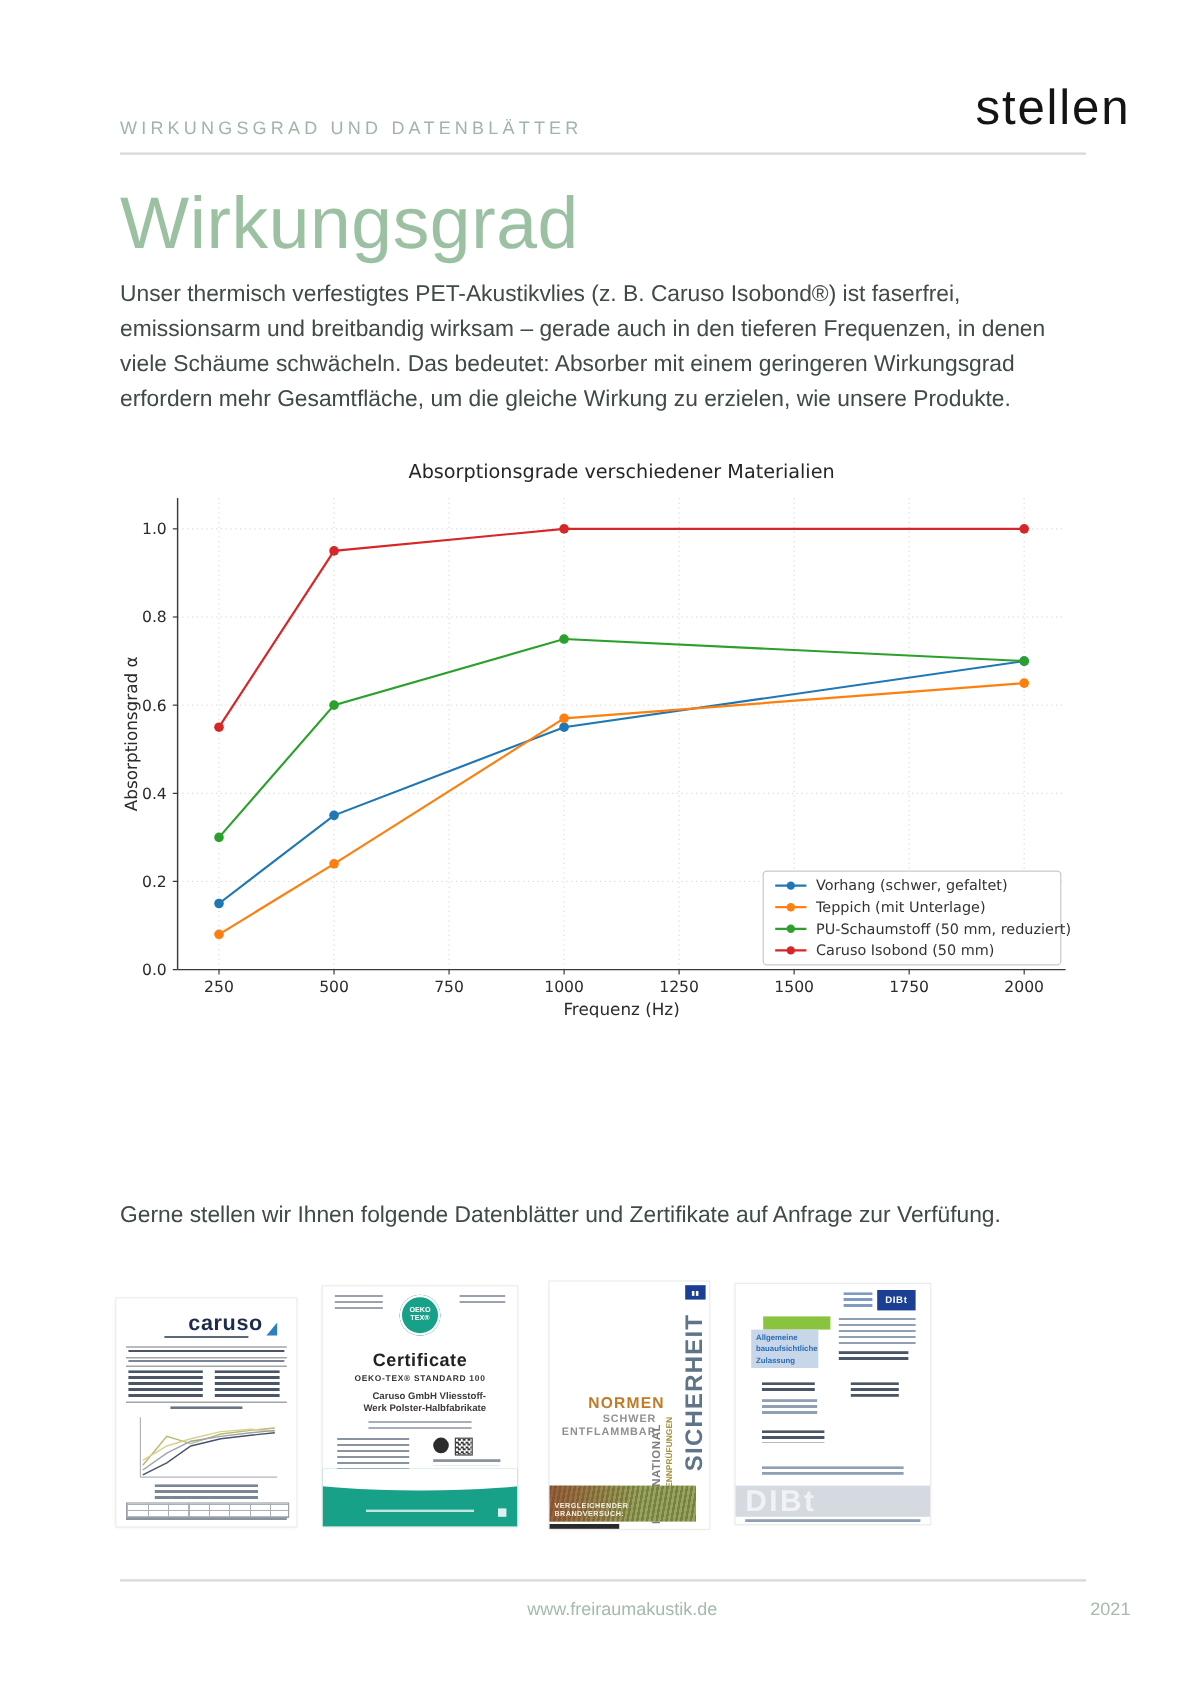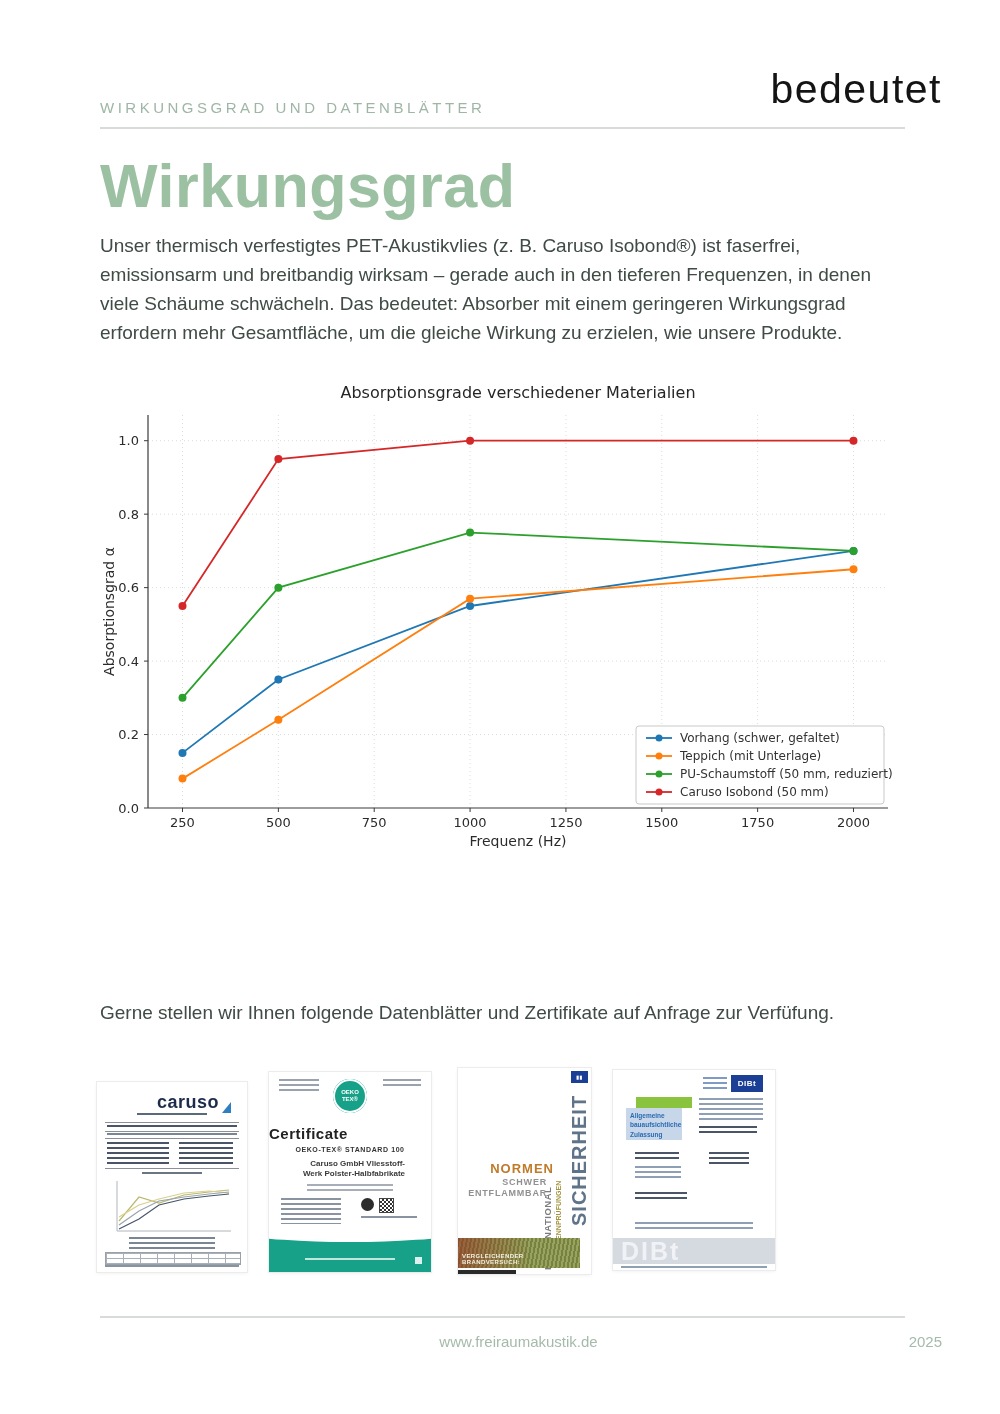--- a/index.html
+++ b/index.html
@@ -6,21 +6,21 @@
   .page{position:relative;width:1000px;height:1414px;margin:0 auto;background:#ffffff;
         font-family:"Liberation Sans",sans-serif;overflow:hidden;padding-left:37px;}
   .abs{position:absolute;}
 
   
   .eyebrow{left:100px;top:99px;font-size:15px;letter-spacing:3.5px;color:#9fb6a6;font-weight:500;}
   .logo{top:66px;right:95px;font-size:41px;font-weight:300;color:#141414;letter-spacing:1.5px;}
   .rule{left:100px;width:805px;height:0;border-top:2px solid #d8dcd8;}
 
   
-  .h1{left:100px;font-size:61px;font-weight:700;color:#9cc1a2;letter-spacing:0.5px;line-height:1;}
+  .h1{left:100px;font-size:61px;font-weight:400;color:#9cc1a2;letter-spacing:0.5px;line-height:1;}
   .body-copy{left:100px;width:800px;font-size:19px;line-height:29px;color:#3f4b44;}
 
   
   .ctitle{font:16px "DejaVu Sans",sans-serif;fill:#262626;}
   .clabel{font:14px "DejaVu Sans",sans-serif;fill:#2b2b2b;}
   .tick{font:13px "DejaVu Sans",sans-serif;fill:#2b2b2b;}
   .legend-text{font:12px "DejaVu Sans",sans-serif;fill:#333333;}
 
   
   .card{position:absolute;background:#ffffff;box-shadow:0 0 0 1px #ececec,0 1px 4px rgba(0,0,0,.08);}
@@ -63,21 +63,21 @@
 
   
   .footer-text{font-size:15px;color:#a6baab;}
 </style>
 </head>
 <body>
 
 <div class="page">
 
   <div class="abs eyebrow">WIRKUNGSGRAD UND DATENBLÄTTER</div>
-  <div class="abs logo">bedeutet</div>
+  <div class="abs logo">stellen</div>
   <div class="abs rule" style="top:127px"></div>
 
   <div class="abs h1" style="top:156px">Wirkungsgrad</div>
   <div class="abs body-copy" style="top:231px">Unser thermisch verfestigtes PET-Akustikvlies (z. B. Caruso Isobond®) ist faserfrei, emissionsarm und breitbandig wirksam – gerade auch in den tieferen Frequenzen, in denen viele Schäume schwächeln. Das bedeutet: Absorber mit einem geringeren Wirkungsgrad erfordern mehr Gesamtfläche, um die gleiche Wirkung zu erzielen, wie unsere Produkte.</div>
 
   <div class="abs" style="left:100px;top:376px;width:800px;height:472px">
     <svg id="chart-svg" width="800" height="472" viewBox="0 0 800 472">
         <line x1="82.50777202072538" y1="39" x2="82.50777202072538" y2="432" stroke="#d3d3d3" stroke-width="0.8" stroke-dasharray="1,3"></line>
         <line x1="178.36269430051811" y1="39" x2="178.36269430051811" y2="432" stroke="#d3d3d3" stroke-width="0.8" stroke-dasharray="1,3"></line>
         <line x1="274.21761658031085" y1="39" x2="274.21761658031085" y2="432" stroke="#d3d3d3" stroke-width="0.8" stroke-dasharray="1,3"></line>
@@ -190,21 +190,21 @@
     <div class="abs tl" style="--c:#8a94a0;top:183px;left:8px;width:134px;height:3px"></div>
   </div>
 
   <div class="card" style="left:269px;top:1072px;width:162px;height:200px">
     <div class="abs tl" style="--c:#9aa2ad;top:7px;left:10px;width:40px;height:13px"></div>
     <div class="abs tl" style="--c:#9aa2ad;top:7px;right:10px;width:38px;height:10px"></div>
     <div class="abs oeko-badge" style="left:64px;top:7px;width:34px;height:34px;font-size:6px">
       <span>OEKO</span>
       <span>TEX®</span>
     </div>
-    <div class="abs cert-title" style="top:53px;left:0;right:0;">Certificate</div>
+    <div class="abs cert-title" style="top:53px;left:0;right:0;text-align:center">Certificate</div>
     <div class="abs cert-standard" style="top:74px;left:0;right:0;text-align:center">OEKO-TEX® STANDARD 100</div>
     <div class="abs cert-company" style="top:87px;left:26px;width:110px;text-align:right">Caruso GmbH Vliesstoff-Werk Polster-Halbfabrikate</div>
     <div class="abs tl" style="--c:#a8aeb8;top:112px;left:38px;width:86px;height:8px"></div>
     <div class="abs tl" style="--c:#8a94a0;top:126px;left:12px;width:60px;height:27px"></div>
     <div class="abs" style="top:126px;left:92px;width:13px;height:13px;border-radius:50%;background:#2c2c2c"></div>
     <div class="abs qr" style="top:126px;left:110px;width:13px;height:13px"></div>
     <div class="abs tl" style="--c:#8a94a0;top:144px;left:92px;width:56px;height:5px"></div>
     <div class="abs tl" style="--c:#8a94a0;top:153px;left:92px;width:62px;height:15px"></div>
     <svg class="abs" style="left:86px;top:169px" width="58" height="16" viewBox="0 0 58 16">
       <path d="M2 11 C6 2,10 14,15 7 C19 2,23 12,29 7 C33 4,38 11,46 6 C50 4,54 8,57 6" fill="none" stroke="#3f7f74" stroke-width="1"></path>
@@ -243,15 +243,15 @@
     <div class="abs tl" style="--c:#4a5668;top:122px;left:22px;width:52px;height:10px"></div>
     <div class="abs tl" style="--c:#8fa0b4;top:152px;left:22px;width:118px;height:7px"></div>
     <div class="abs dibt-band" style="left:0;bottom:6px;width:162px;height:26px">
       <div class="dibt-watermark" style="padding:1px 0 0 8px">DIBt</div>
     </div>
     <div class="abs tl" style="--c:#8fa0b4;left:8px;bottom:1px;width:146px;height:3px"></div>
   </div>
 
   <div class="abs rule" style="top:1316px"></div>
   <div class="abs footer-text" style="top:1333px;left:0;right:0;text-align:center">www.freiraumakustik.de</div>
-  <div class="abs footer-text" style="top:1333px;right:95px">2025</div>
+  <div class="abs footer-text" style="top:1333px;right:95px">2021</div>
 
 </div>
 
 </body></html>

